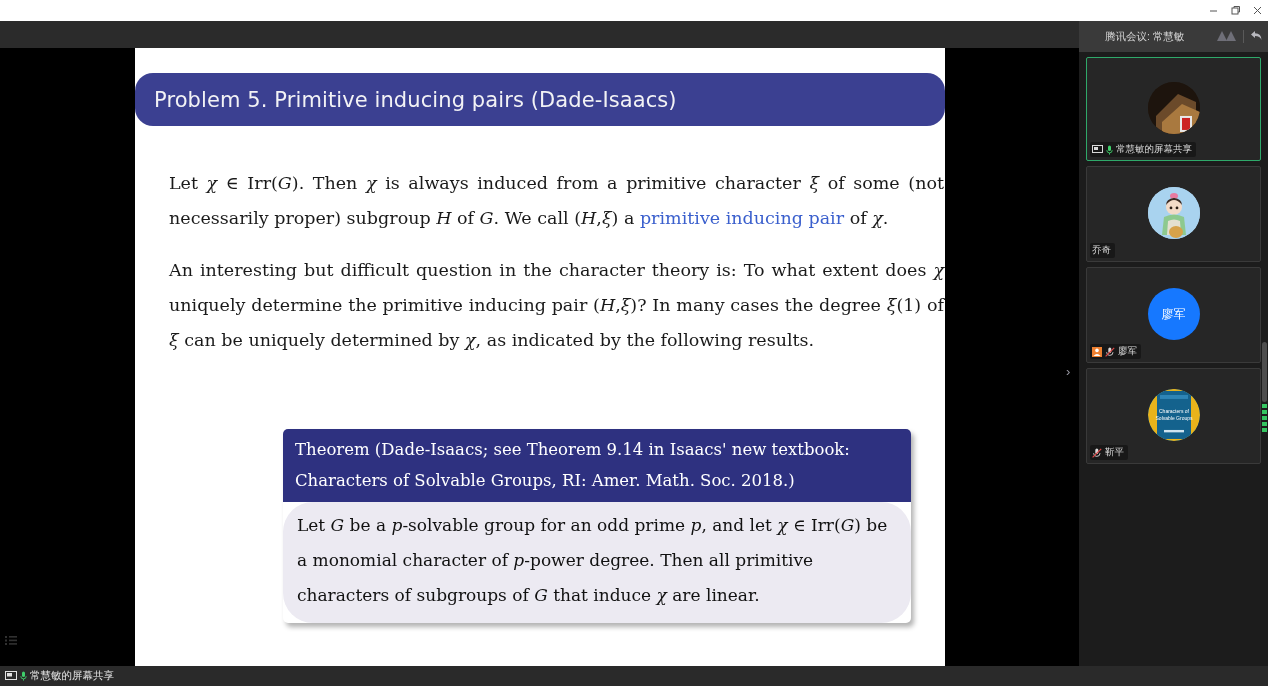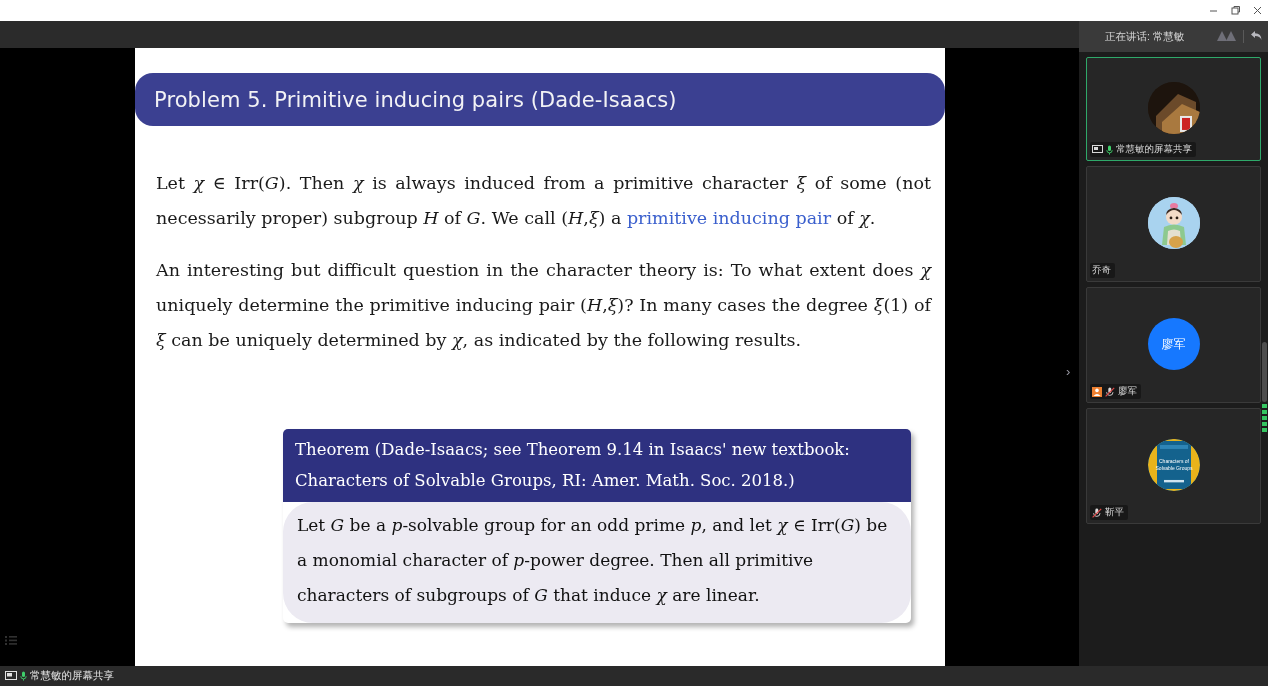--- a/index.html
+++ b/index.html
@@ -80,21 +80,21 @@
   .slide-header-title {
     color: #f2f2f5;
     font-size: 21px;
     font-family: "DejaVu Sans", sans-serif;
     padding-left: 19px;
     letter-spacing: .1px;
     font-weight: 400;
   }
   .slide-body {
     position: absolute;
-    top: 100px; left: 3px;
+    top: 100px; left: 16px;
     width: 810px;
   }
   .para {
     color: #1a1a1a;
     font-size: 17.5px;
     font-family: "DejaVu Serif", serif;
     line-height: 35px;
     padding: 0 17px 0 18px;
     text-align: justify;
     margin-bottom: 13px;
@@ -190,21 +190,21 @@
   .back-arrow { color: #b8b8be; font-size: 12px; }
 
   .tiles {
     position: absolute;
     top: 31px; left: 0;
     width: 189px; height: 614px;
   }
   .tile {
     position: relative;
     margin: 5px 7px 0 7px;
-    height: 116px;
+    height: 96px;
     background: #262626;
     border: 1px solid #3a3a3a;
     box-sizing: border-box;
     border-radius: 2px;
     overflow: hidden;
   }
   .tile.active {
     border: 1px solid #2fa96a;
     height: 104px;
   }
@@ -344,21 +344,21 @@
       <rect x="1" y="10" width="2" height="2" fill="#e0e0e0"></rect>
       <rect x="5" y="10.1" width="8" height="1.6" fill="#e0e0e0"></rect>
     </svg>
   </div>
   <div class="stage-chevron">›</div>
 </div>
 
 <div class="panel">
 
   <div class="panel-head">
-    <span class="panel-head-label">正在讲话: 常慧敏</span>
+    <span class="panel-head-label">腾讯会议: 常慧敏</span>
     <div class="panel-head-icons">
       <span class="mtn">
         <svg width="20" height="11" viewBox="0 0 20 11">
           <polygon points="0,11 5,1 10,11" fill="#6f6f78"></polygon>
           <polygon points="9,11 14,1 19,11" fill="#6f6f78"></polygon>
         </svg>
       </span>
       <span class="divider-v"></span>
       <span class="back-arrow">
         <svg width="13" height="11" viewBox="0 0 13 11">

